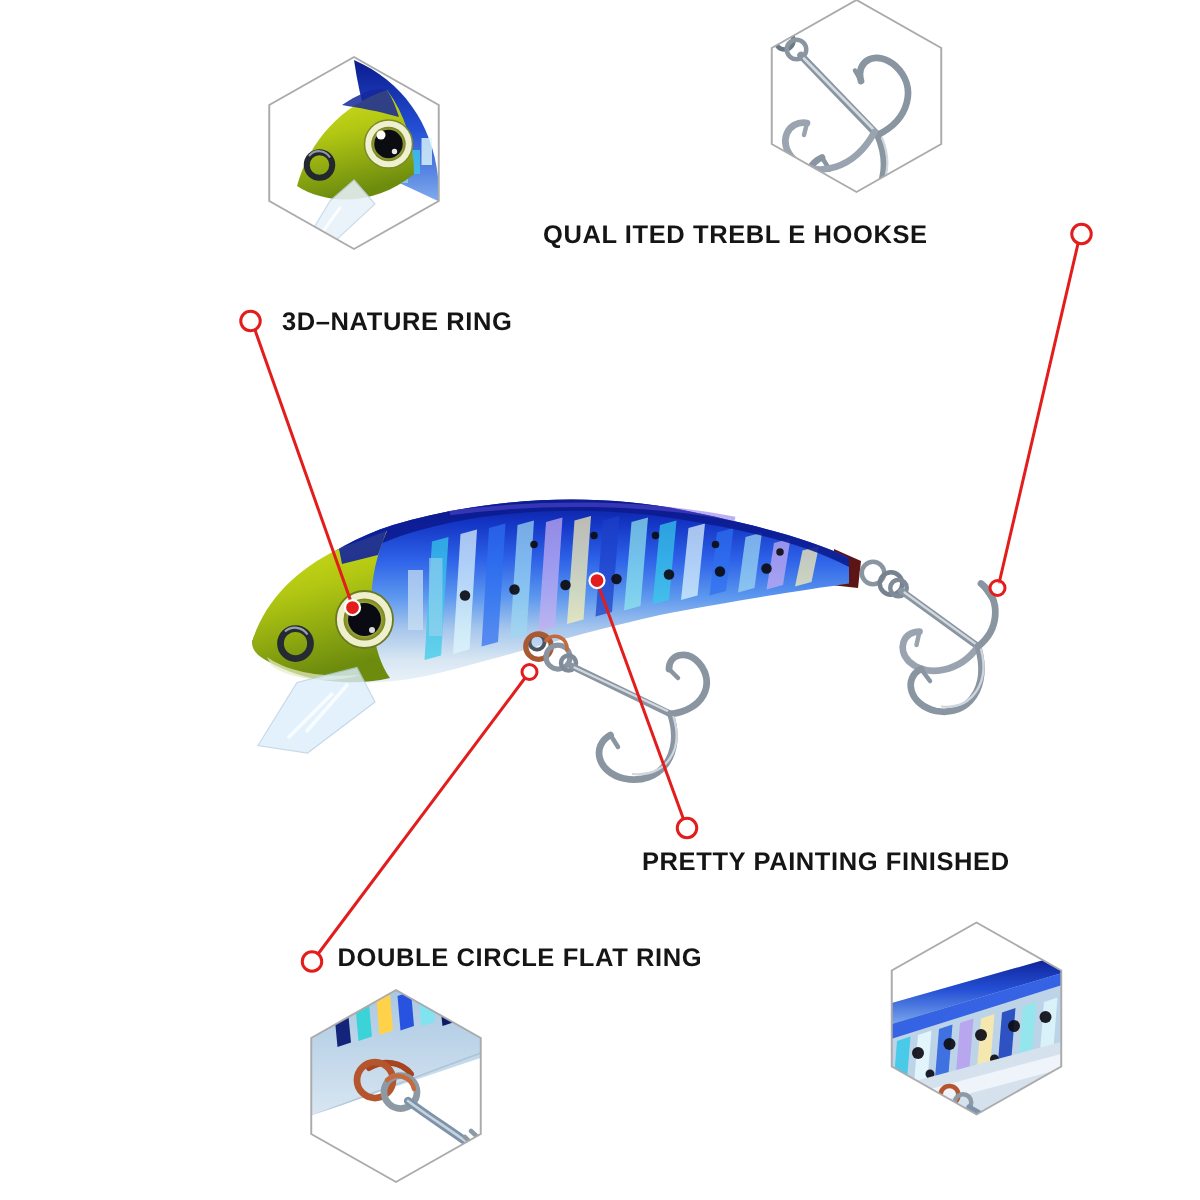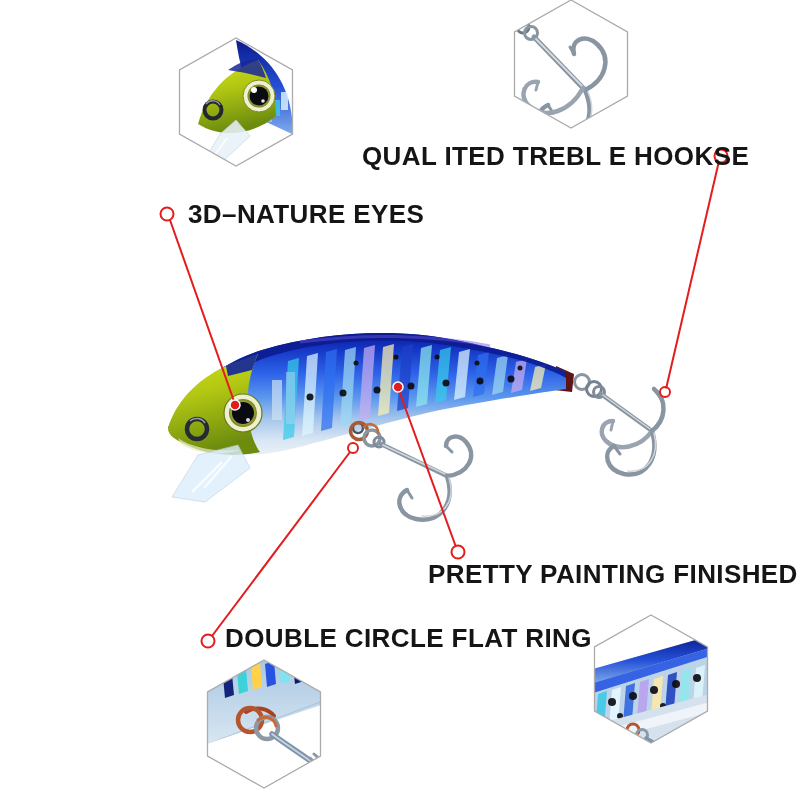--- a/index.html
+++ b/index.html
@@ -4,21 +4,21 @@
 <style>
   html,body{margin:0;padding:0;background:#ffffff;}
   .canvas{
     position:relative;width:800px;height:800px;background:#ffffff;overflow:hidden;
     font-family:"Liberation Sans",sans-serif;
   }
   .canvas svg{position:absolute;left:0;top:0;}
   .callout-label{
     position:absolute;
     font-weight:bold;
-    font-size:26px;
+    font-size:17px;
     line-height:21px;
     letter-spacing:0.4px;
     color:#151515;
     white-space:nowrap;
   }
   #label-treble{left:362px;top:146px;}
   #label-eyes{left:188px;top:204px;}
   #label-painting{left:428px;top:564px;}
   #label-ring{left:225px;top:628px;}
 </style>
@@ -290,17 +290,17 @@
     <circle cx="398" cy="387" r="5" fill="#e31c1c" stroke="#ffffff" stroke-width="1.5"></circle>
     <circle cx="458" cy="552" r="6.5" fill="#ffffff" stroke-width="2"></circle>
 
     <line x1="350" y1="452" x2="212" y2="636" stroke-width="2"></line>
     <circle cx="353" cy="448" r="5" fill="#ffffff" fill-opacity="0.5" stroke-width="2"></circle>
     <circle cx="208" cy="641" r="6.5" fill="#ffffff" stroke-width="2"></circle>
   </g>
 </svg>
 
 <div id="label-treble" class="callout-label">QUAL ITED TREBL E HOOKSE</div>
-<div id="label-eyes" class="callout-label">3D–NATURE EYES</div>
+<div id="label-eyes" class="callout-label">3D–NATURE RING</div>
 <div id="label-ring" class="callout-label">DOUBLE CIRCLE FLAT RING</div>
 <div id="label-painting" class="callout-label">PRETTY PAINTING FINISHED</div>
 
 </div>
 
 </body></html>

